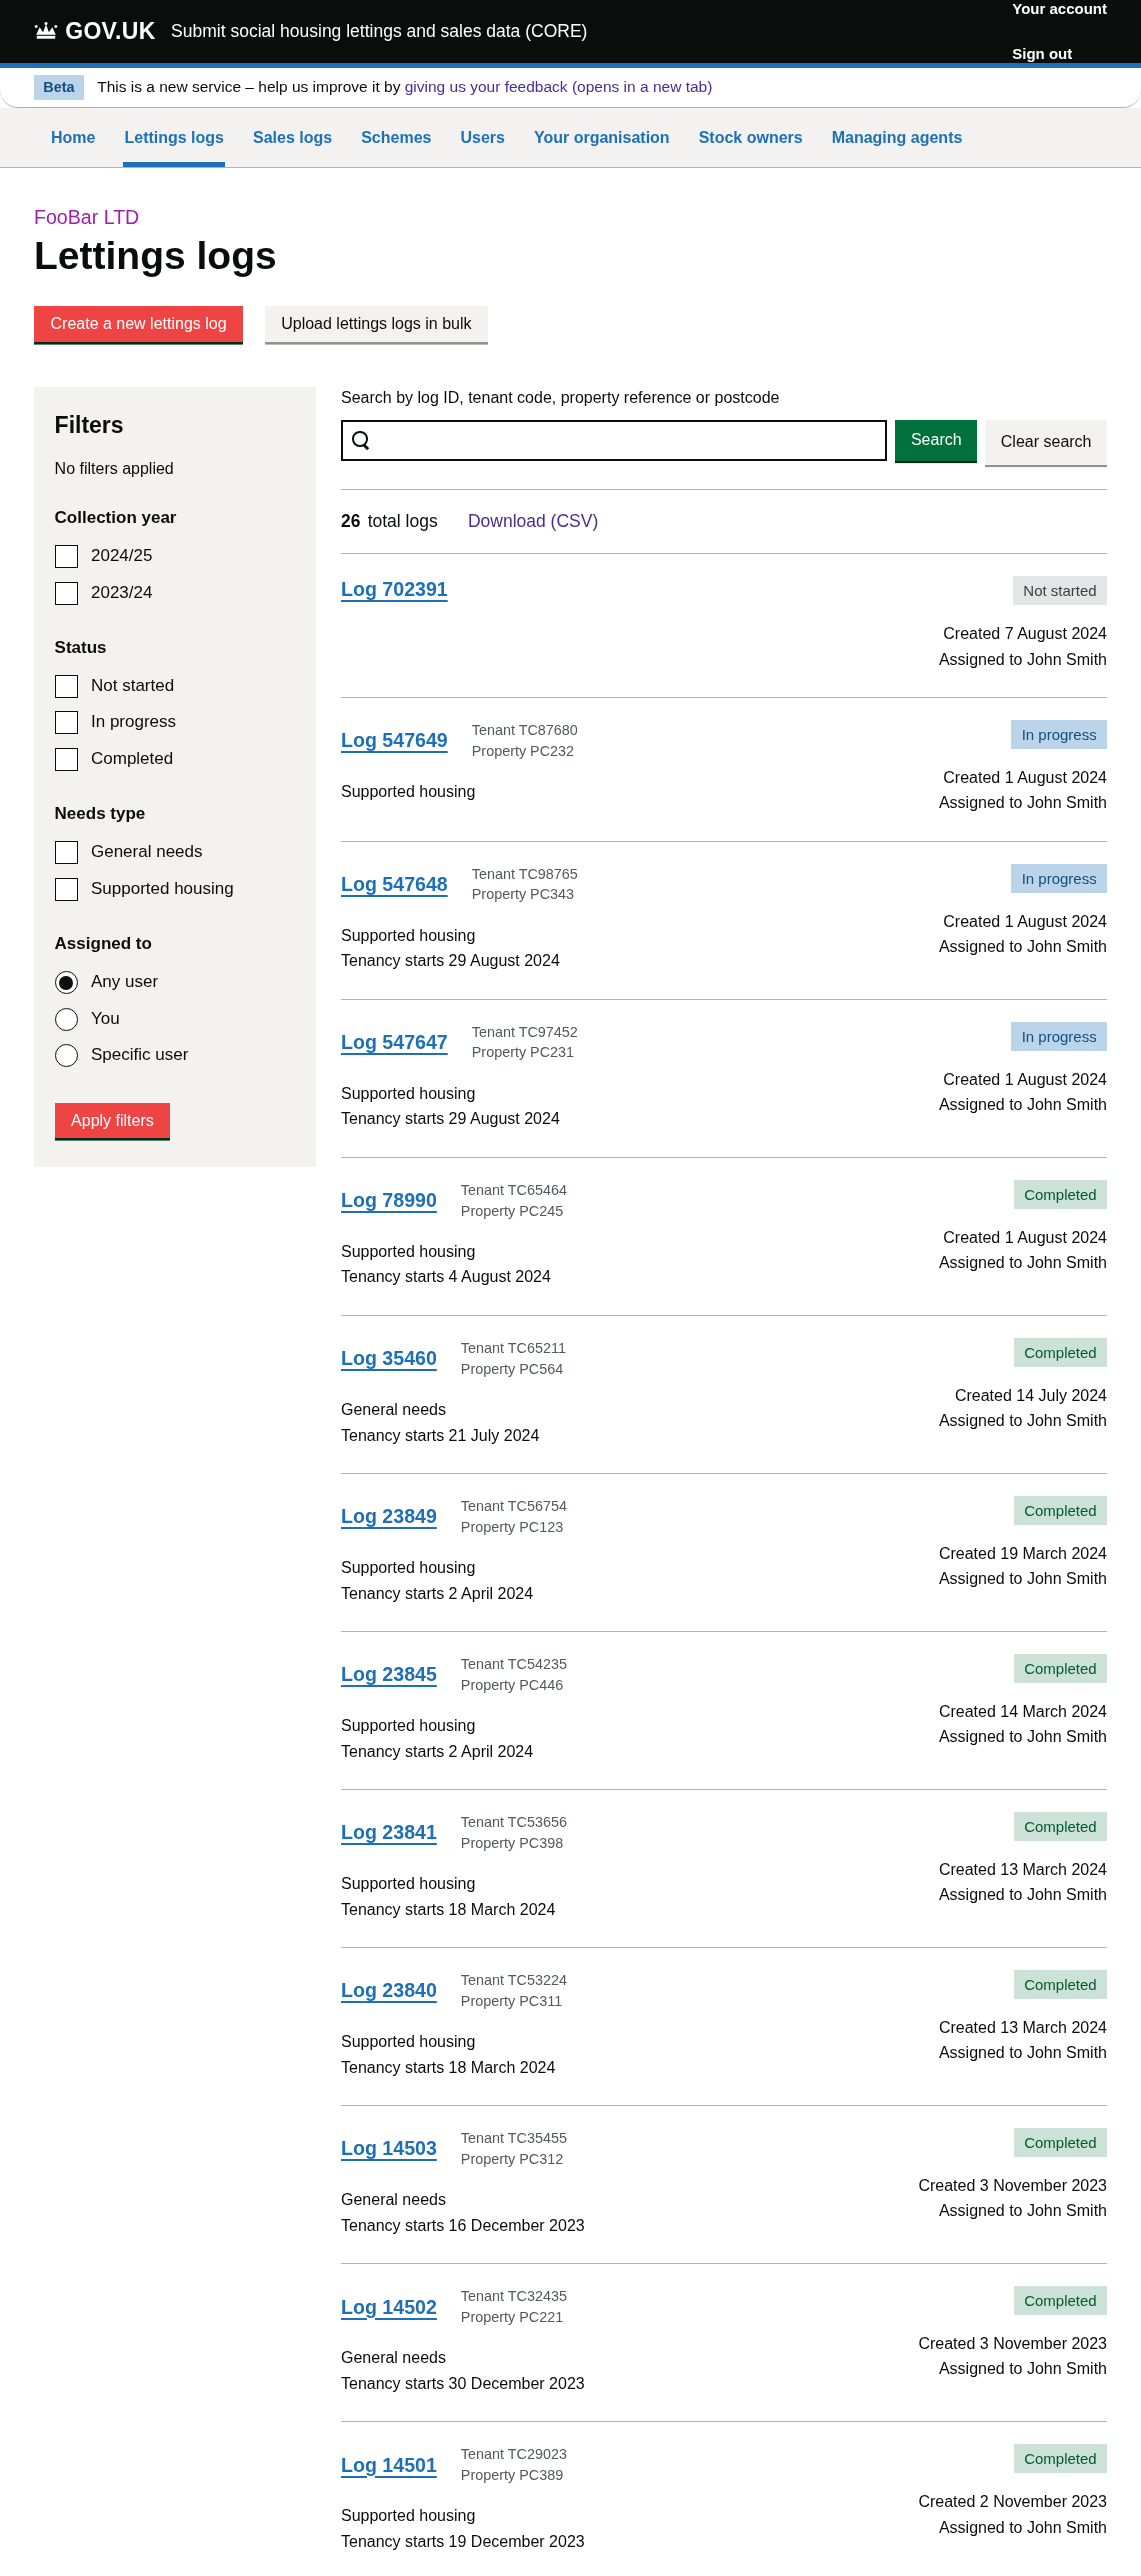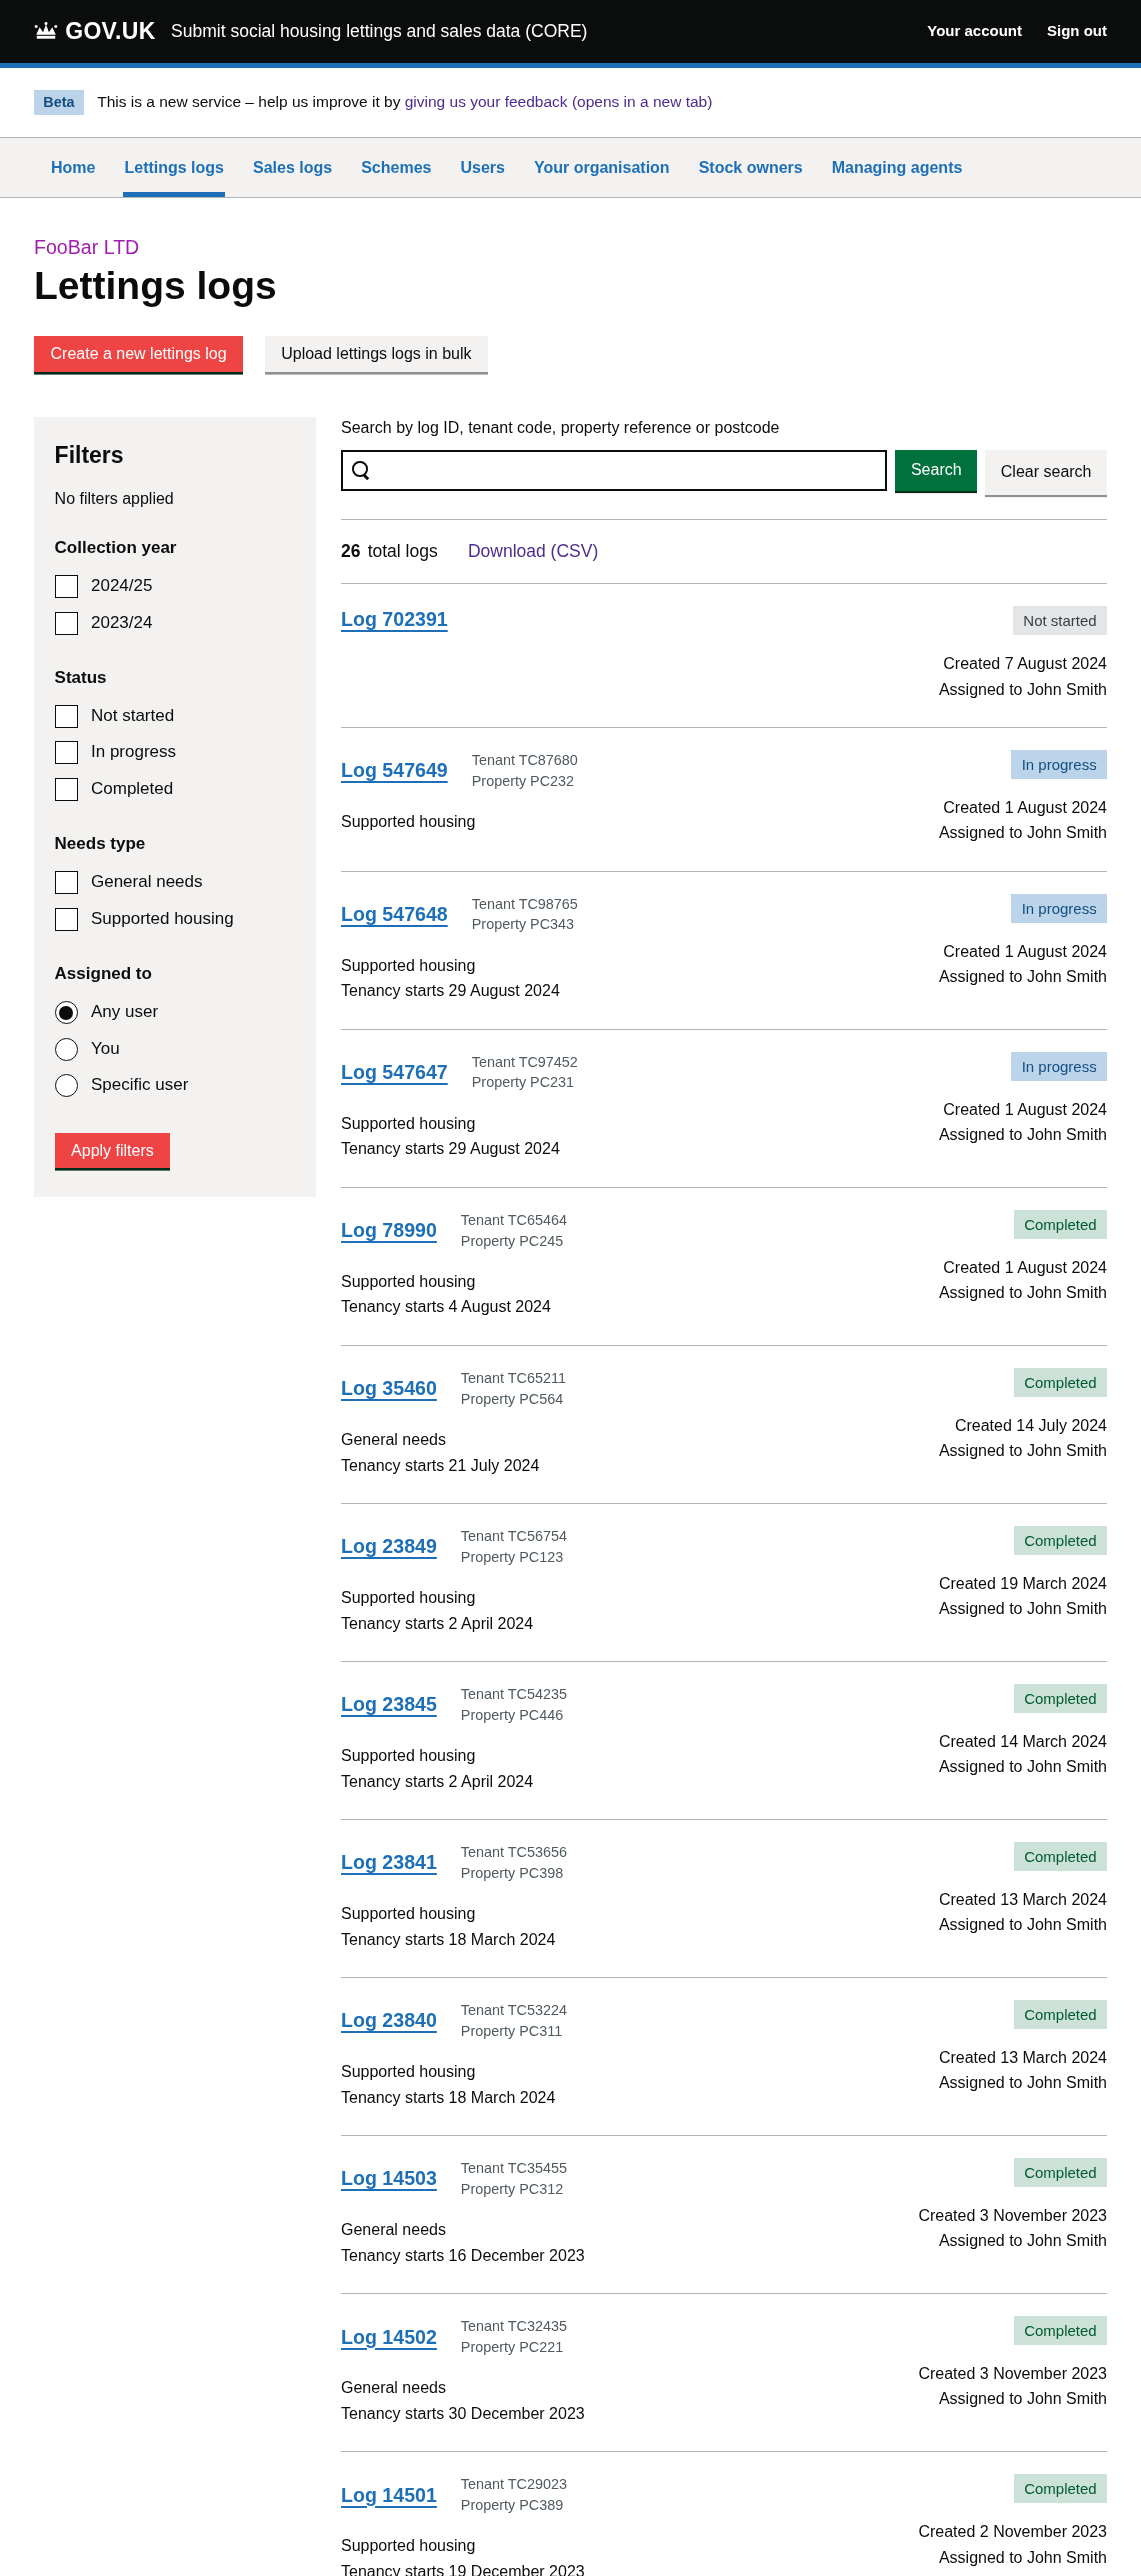--- a/index.html
+++ b/index.html
@@ -17,27 +17,27 @@
   
   .govuk-header {
     background:#0b0c0c; color:#fff;
     display:flex; align-items:center;
     padding:0 34px; height:68px;
     border-bottom:5.2px solid #1d70b8;
   }
   .logo { display:flex; align-items:center; gap:7.2px; color:#fff; text-decoration:none; }
   .logo-text { font-weight:700; font-size:23px; letter-spacing:0.3px; }
   .service-name { color:#fff; text-decoration:none; font-size:17.5px; margin-left:15.5px; }
-  .header-links { margin-left:auto; display:flex; gap:25px; }
+  .header-links { margin-left:auto; display:flex; gap:25px;flex-direction:column; }
   .header-link { color:#fff; text-decoration:none; font-weight:700; font-size:15px; }
 
   
   .phase-banner {
     display:flex; align-items:center; gap:13.4px;
-    padding:22px 34px; border-bottom:1px solid #b1b4b6; background:#fff;
+    padding:7px 34px; border-bottom:1px solid #b1b4b6; background:#fff;border-radius:18px;
   }
   .beta-tag { background:#bbd4ea; color:#144e81; font-weight:700; font-size:14.4px; padding:3.1px 9.3px 2.6px; }
   .phase-text { font-size:15.5px; }
   .phase-link { color:#4c2c92; }
 
   
   .service-nav {
     background:#f3f2f1; padding:0 50px;
     display:flex; gap:27px;
     border-bottom:1px solid #b1b4b6;

